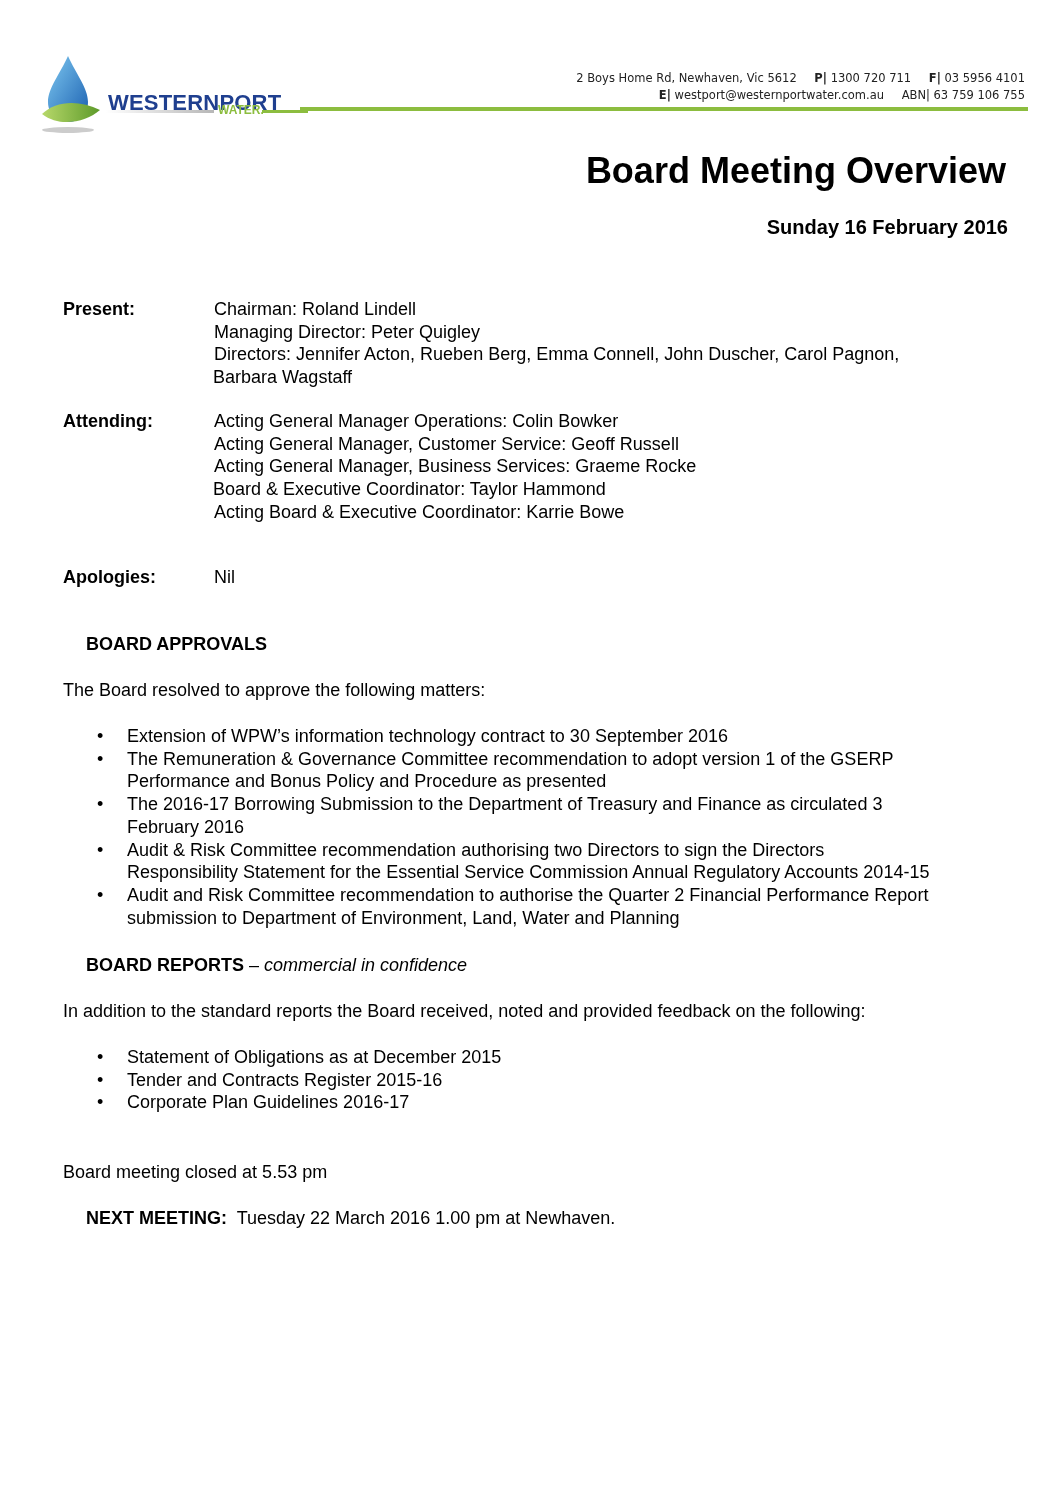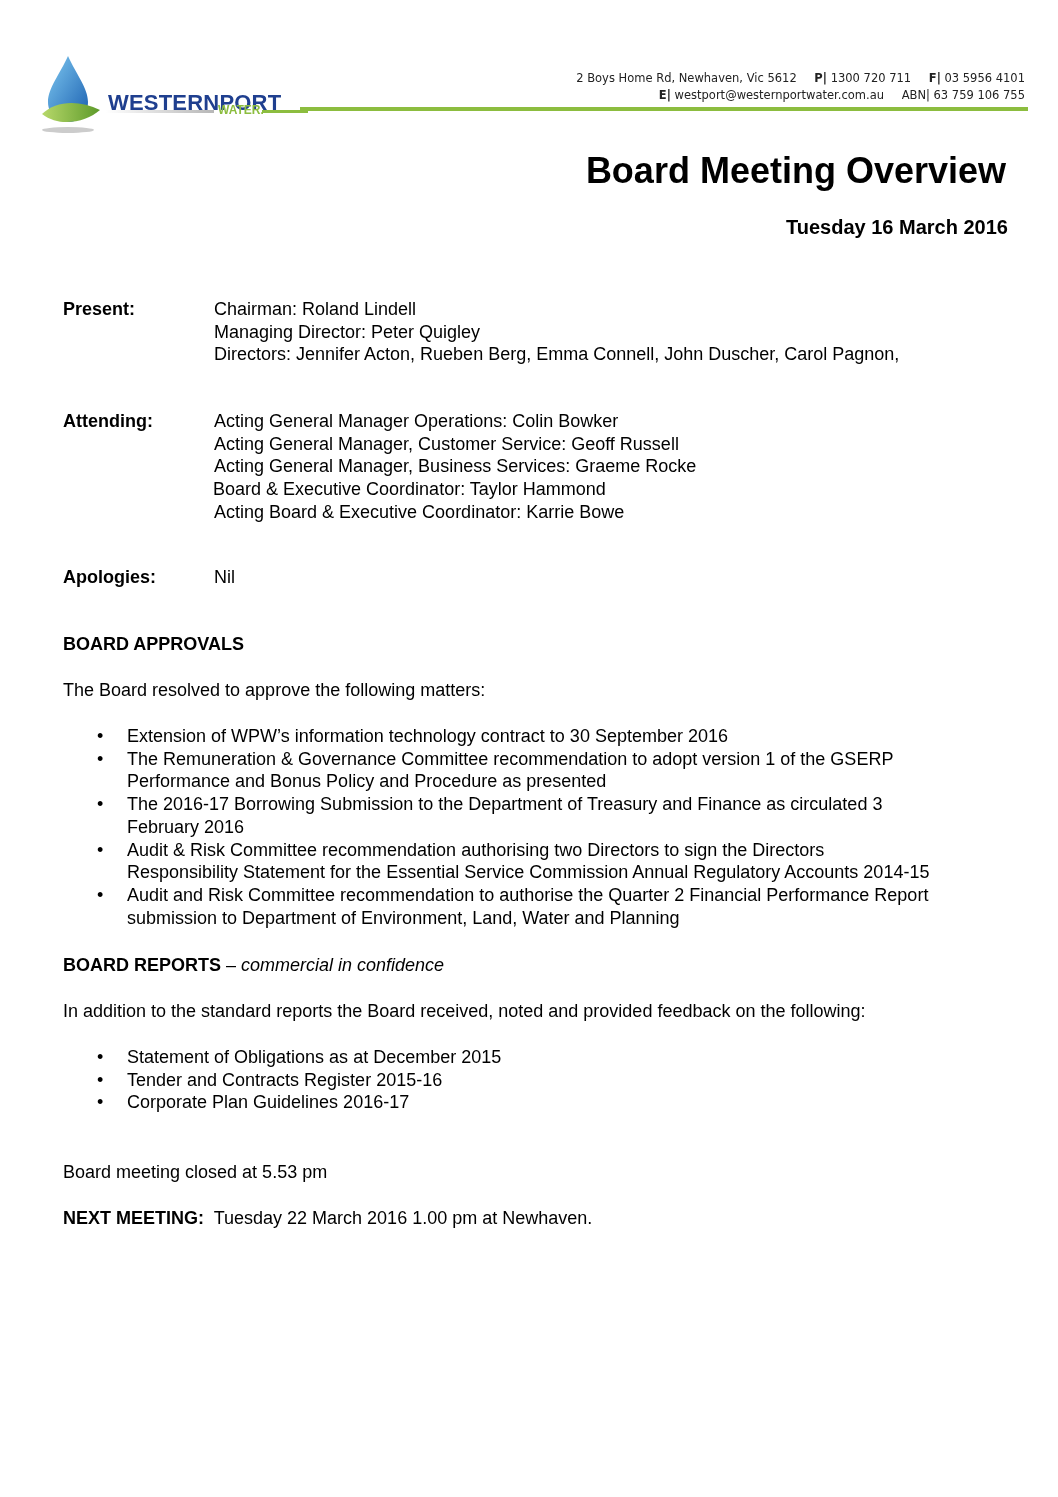--- a/index.html
+++ b/index.html
@@ -14,21 +14,21 @@
                font-family: "DejaVu Sans", sans-serif; font-size: 11.5px; line-height: 17px; color: #222; }
     .contact b { font-weight: bold; }
     .contact .sep { display: inline-block; width: 14px; }
     .green-rule { position: absolute; left: 300px; right: 30px; top: 107px; height: 4px; background: #8cbd3f; }
     .title { position: absolute; right: 52px; top: 150px; font-weight: bold; font-size: 36px; }
     .date { position: absolute; right: 50px; top: 216px; font-weight: bold; font-size: 20px; }
     .row { position: absolute; left: 63px; font-size: 18px; line-height: 22.7px; }
     .label { position: absolute; left: 0; font-weight: bold; width: 150px; }
     .vals { position: absolute; left: 151px; width: 800px; }
     .sec { position: absolute; left: 63px; font-size: 18px; }
-    .bold { font-weight: bold; }
+    .bold { font-weight: bold; margin-left: 23px; }
     ul.bul { position: absolute; left: 63px; margin: 0; padding: 0; list-style: none; font-size: 18px; line-height: 22.7px; width: 960px; }
     ul.bul li { position: relative; padding-left: 64px; }
     ul.bul li .dot { position: absolute; left: 34px; top: 0; }
   </style>
 </head>
 <body>
 
 <div class="logo">
   <svg width="70" height="82" viewBox="0 0 70 82" style="position:absolute;left:0;top:0">
     <defs>
@@ -62,28 +62,29 @@
   <div>
     <b>E|</b>
     <span>westport@westernportwater.com.au</span><span class="sep"></span>
     <span>ABN|</span>
     <span>63 759 106 755</span>
   </div>
 </div>
 <div class="green-rule"></div>
 
 <div class="title">Board Meeting Overview</div>
-<div class="date">Tuesday 16 March 2016</div>
+<div class="date">Sunday 16 February 2016</div>
 
 <div class="row" style="top:298px;">
   <div class="label">Present:</div>
   <div class="vals">
     <div>Chairman:  Roland Lindell</div>
     <div>Managing Director:  Peter Quigley</div>
     <div>Directors:  Jennifer Acton, Rueben Berg, Emma Connell, John Duscher, Carol Pagnon,</div>
+    <div style="margin-left:-1px">Barbara Wagstaff</div>
   </div>
 </div>
 
 <div class="row" style="top:410px;">
   <div class="label">Attending:</div>
   <div class="vals">
     <div>Acting General Manager Operations:  Colin Bowker</div>
     <div>Acting General Manager, Customer Service:  Geoff Russell</div>
     <div>Acting General Manager, Business Services:  Graeme Rocke</div>
     <div style="margin-left:-1px">Board &amp; Executive Coordinator:  Taylor Hammond</div>

